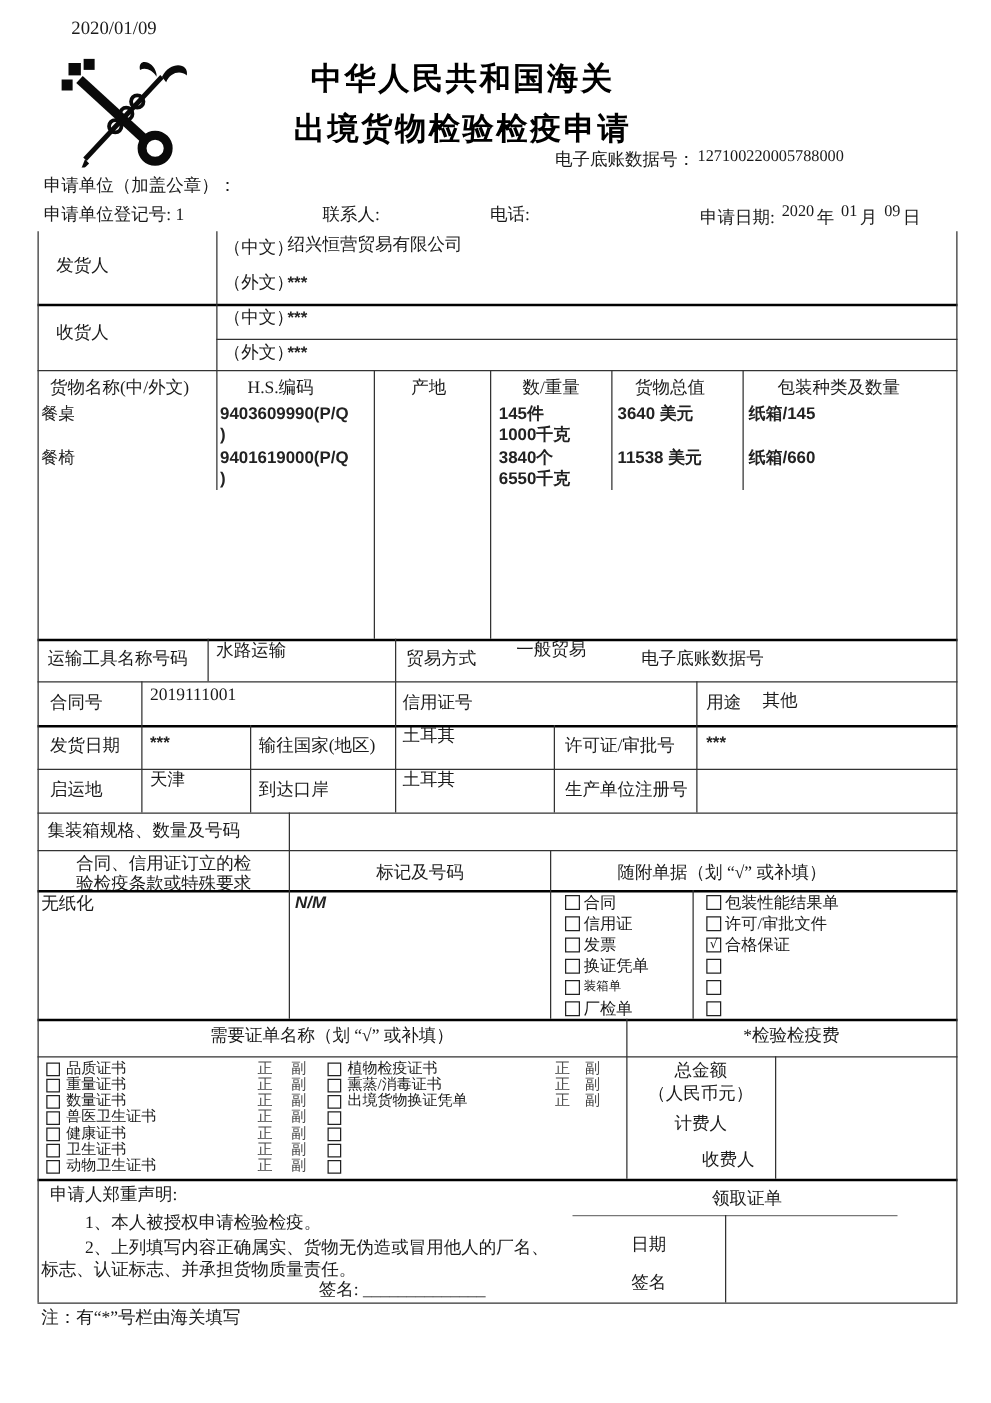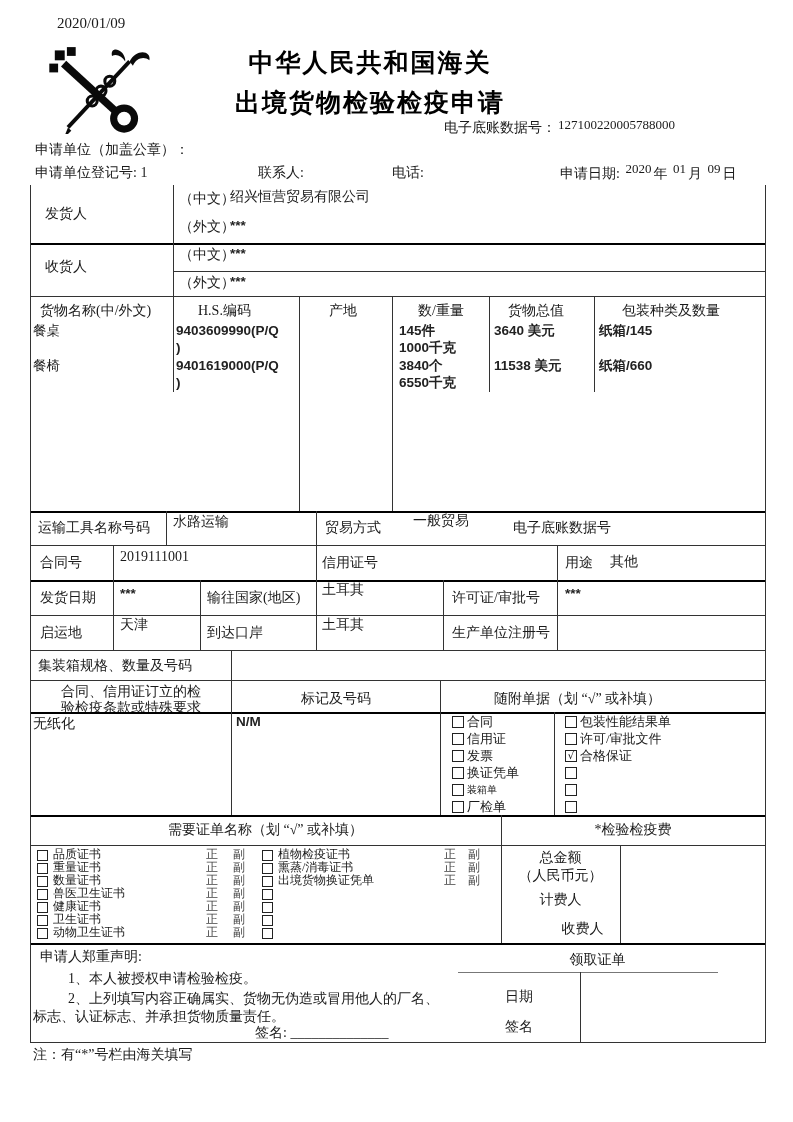--- a/index.html
+++ b/index.html
@@ -125,21 +125,21 @@
   <div class="t" style="left:322px;top:616px;">土耳其</div>
   <div class="t" style="left:452px;top:624px;">生产单位注册号</div>
 
   <div class="t" style="left:38px;top:657px;">集装箱规格、数量及号码</div>
 
   <div class="t pre ctr" style="left:33px;top:684px;width:196px;line-height:16px;">合同、信用证订立的检
 验检疫条款或特殊要求</div>
   <div class="t" style="left:301px;top:690px;">标记及号码</div>
   <div class="t" style="left:494px;top:690px;">随附单据（划 “√” 或补填）</div>
   <div class="t" style="left:33px;top:715px;">无纸化</div>
-  <div class="t v" style="left:236px;top:713px;">N/M</div>
+  <div class="t v" style="left:236px;top:713px;font-style:italic;">N/M</div>
 
   <span class="cb" style="left:452px;top:716px;"></span>
   <div class="t sm" style="left:467px;top:714px;font-size:13px;">合同</div>
   <span class="cb" style="left:452px;top:733px;"></span>
   <div class="t sm" style="left:467px;top:731px;font-size:13px;">信用证</div>
   <span class="cb" style="left:452px;top:750px;"></span>
   <div class="t sm" style="left:467px;top:748px;font-size:13px;">发票</div>
   <span class="cb" style="left:452px;top:767px;"></span>
   <div class="t sm" style="left:467px;top:765px;font-size:13px;">换证凭单</div>
   <span class="cb" style="left:452px;top:784px;"></span>

